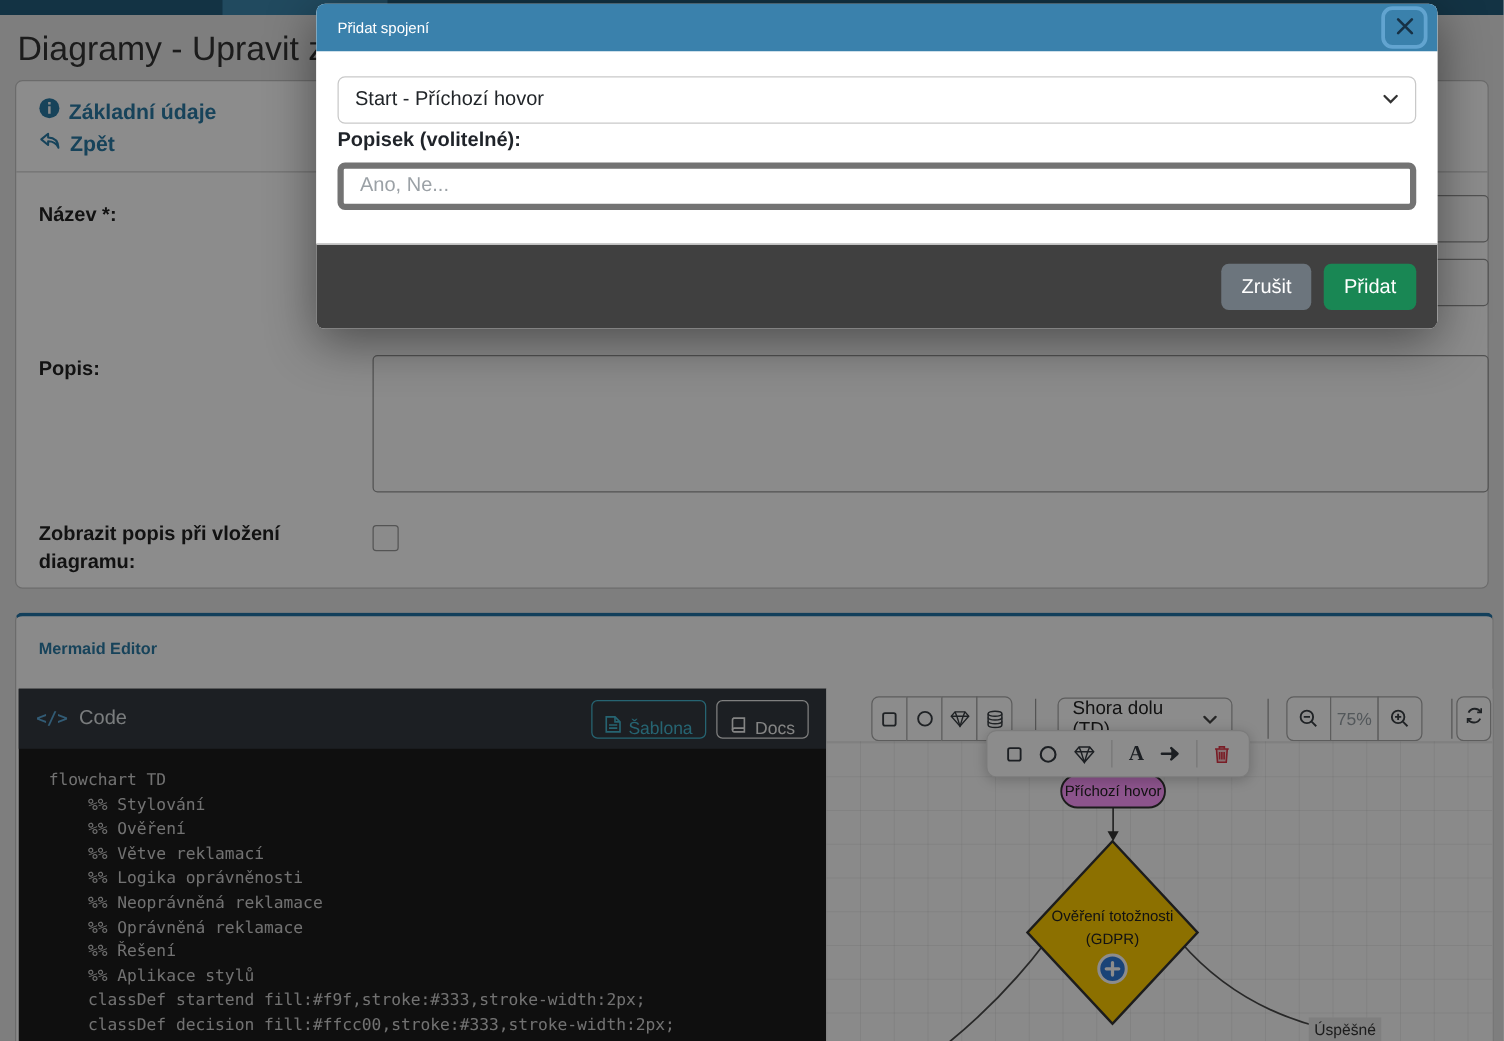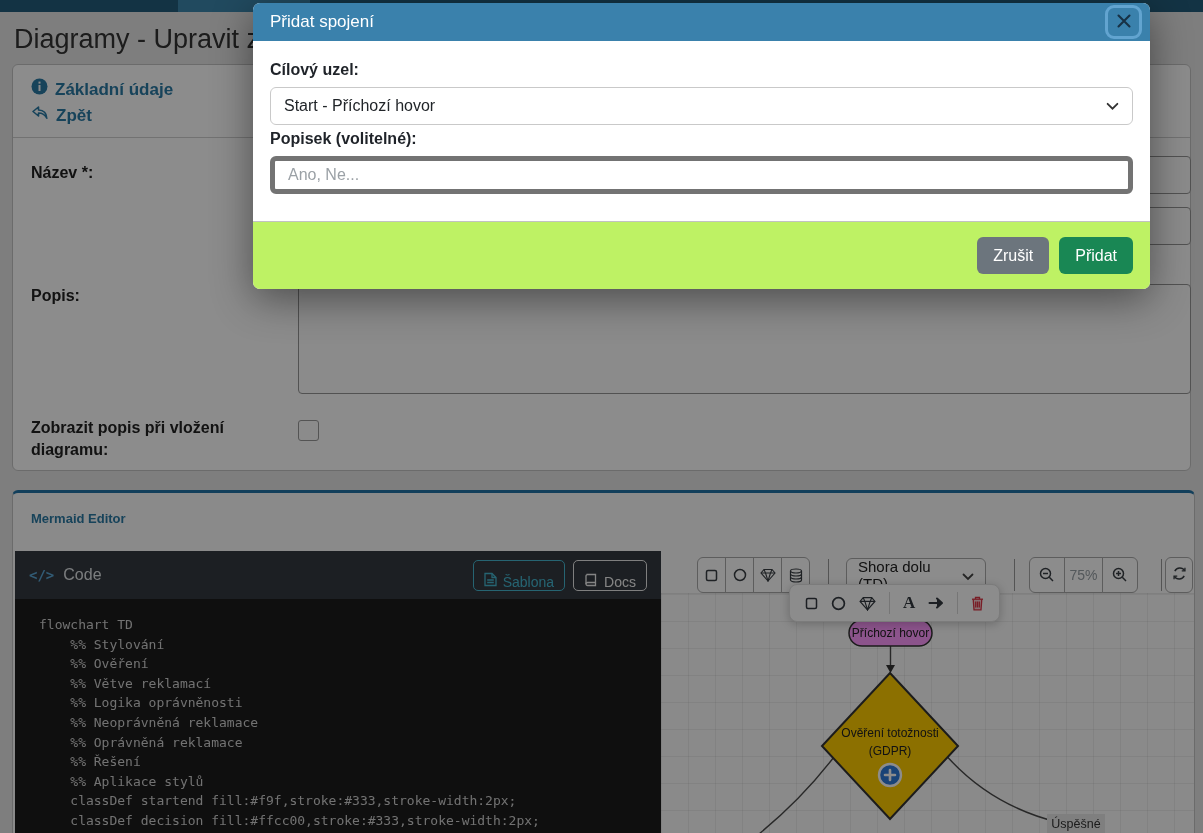--- a/index.html
+++ b/index.html
@@ -55,28 +55,28 @@
   .mini-toolbar .msep { width:1px; height:22px; background:#d8d8d8; }
   .mini-ico { display:flex; align-items:center; justify-content:center; cursor:pointer; color:#343a40; }
   .a-tool { font-family:"Liberation Serif", serif; font-weight:bold; font-size:17px; color:#343a40; cursor:pointer; }
   .flow-svg { position:absolute; left:0; top:42px; z-index:2; }
   .flow-svg text { font-family:"Liberation Sans", sans-serif; }
 
   
   .overlay { position:absolute; inset:0; background:rgba(0,0,0,0.45); z-index:40; }
   .modal { position:absolute; left:253px; top:3px; width:897px; z-index:50; border-radius:7px; overflow:hidden; box-shadow:0 10px 40px rgba(0,0,0,0.45); background:#fff; }
   .modal-head { position:relative; height:38px; background:#3a81ac; display:flex; align-items:center; padding:0 17px; }
-  .modal-title { color:#fff; font-size:17px; font-weight:500; }
+  .modal-title { color:#fff; font-size:12px; font-weight:500; }
   .modal-close { position:absolute; right:8px; top:2px; width:37px; height:34px; background:transparent; border:3px solid #62a4d0; border-radius:9px; display:flex; align-items:center; justify-content:center; cursor:pointer; }
   .modal-body { padding:20px 17px 27px; background:#fff; }
   .m-label { font-size:16px; font-weight:600; color:#1f2329; margin-bottom:8px; }
   .m-select { height:38px; border:1px solid #c9c9c9; border-radius:6px; display:flex; align-items:center; justify-content:space-between; padding:0 13px; font-size:16px; color:#212529; cursor:pointer; background:#fff; margin-bottom:5px; }
   .m-input { width:100%; height:38px; border:5px solid #737373; border-radius:6px; padding:0 13px; font-size:16px; color:#212529; font-family:"Liberation Sans", sans-serif; outline:none; }
   .m-input::placeholder { color:#9ba1a6; }
-  .modal-foot { background:#bef264; border-top:1px solid #c2c2c2; padding:15px 17px; display:flex; justify-content:flex-end; gap:10px; }
+  .modal-foot { background:#404040; border-top:1px solid #c2c2c2; padding:15px 17px; display:flex; justify-content:flex-end; gap:10px; }
   .m-btn { height:37px; padding:0 16px; border:none; border-radius:6px; font-size:16px; color:#fff; cursor:pointer; font-family:"Liberation Sans", sans-serif; }
   .btn-secondary { background:#6c757d; }
   .btn-success { background:#198754; }
 </style>
 </head>
 <body>
 
 <div class="screen">
 
   <div class="navbar">
@@ -295,21 +295,20 @@
   <div class="modal">
     <div class="modal-head">
       <span class="modal-title">Přidat spojení</span>
       <button class="modal-close">
         <span><svg width="16" height="16" viewBox="0 0 16 16" stroke="#173145" stroke-width="2.1" stroke-linecap="round">
               <path d="M2.5 2.5 L13.5 13.5 M13.5 2.5 L2.5 13.5"></path>
             </svg></span>
       </button>
     </div>
     <div class="modal-body">
-      <div class="m-label">Cílový uzel:</div>
       <div class="m-select">
         <span>Start - Příchozí hovor</span>
         <span><svg width="13" height="9" viewBox="0 0 12 8" fill="none" stroke="#333" stroke-width="1.7" stroke-linecap="round">
               <path d="M1.5 1.5 L6 6 L10.5 1.5"></path>
             </svg></span>
       </div>
       <div class="m-label">Popisek (volitelné):</div>
       <input class="m-input" type="text" placeholder="Ano, Ne..." style="">
     </div>
     <div class="modal-foot">

